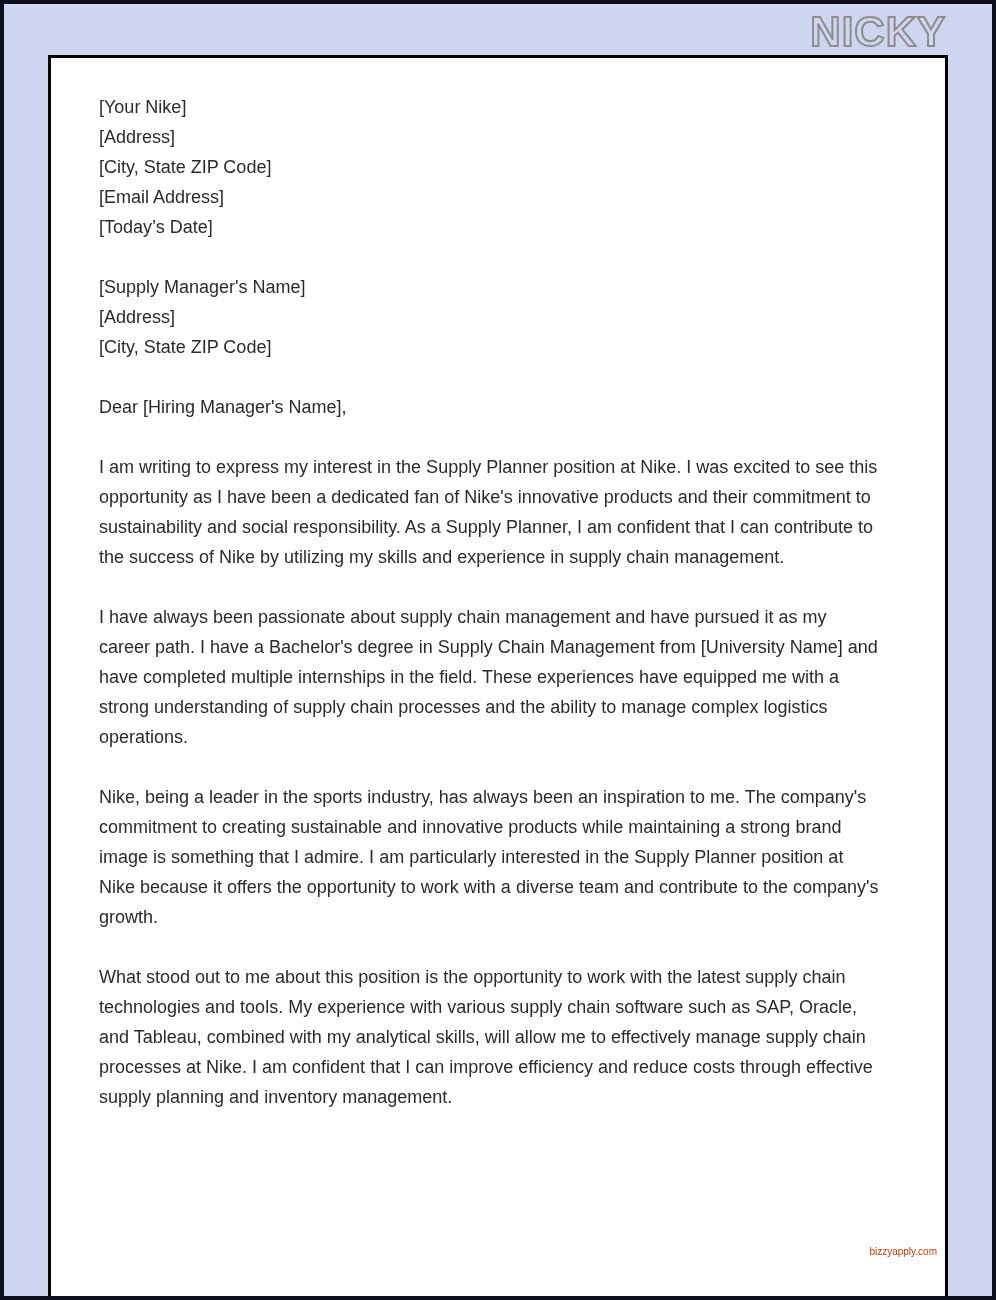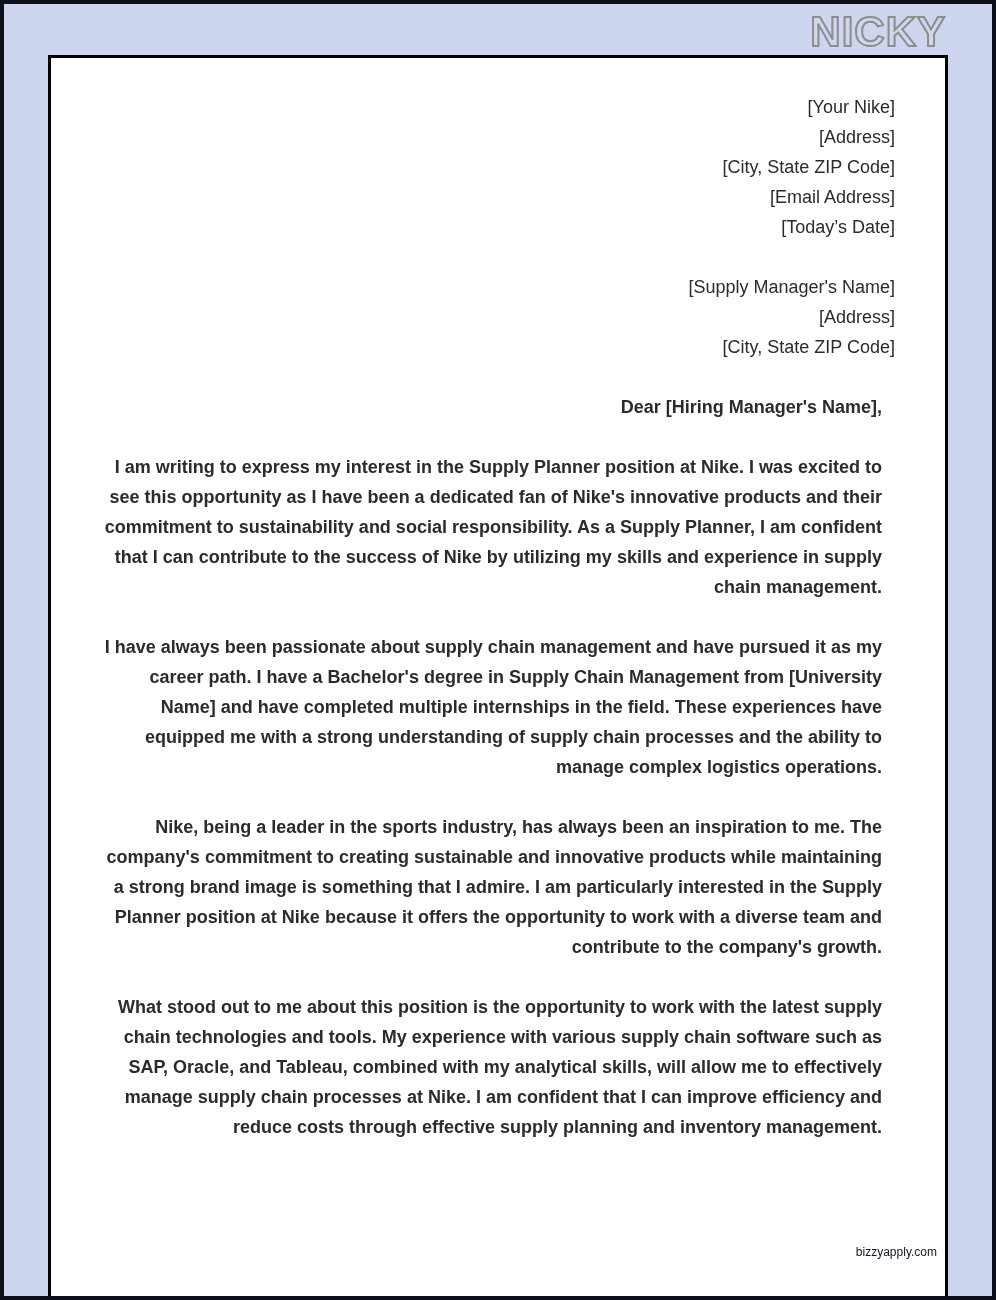--- a/index.html
+++ b/index.html
@@ -9,21 +9,20 @@
       overflow: hidden;
       background: #0d0f1c;
     }
     .frame {
       position: relative;
       width: 996px;
       height: 1300px;
       background: #cdd5ef;
       border: 4px solid #0d0f1c;
       overflow: hidden;
-      text-align: right;
     }
     .brand {
       position: absolute;
       top: 4px;
       right: 46px;
       font-size: 42px;
       font-weight: 600;
       letter-spacing: 1px;
       color: rgba(220,224,240,0.15);
       -webkit-text-stroke: 2px #8d8d8d;
@@ -36,27 +35,27 @@
       margin: 51px auto 0 auto;
       background: #ffffff;
       border: 3px solid #000000;
       padding: 34px 50px 60px 48px;
       color: #2b2b2b;
       font-size: 18px;
       line-height: 30px;
     }
     .block { margin: 0 0 30px 0; }
     .line  { line-height: 30px; }
-    .para  { margin: 0 13px 30px 0; line-height: 30px; font-weight: bold; }
+    .para  { margin: 0 13px 30px 0; line-height: 30px; }
     .watermark {
       position: absolute;
       right: 55px;
       top: 1240px;
-      font-size: 12px;
-      color: #0f172a;
+      font-size: 10px;
+      color: #c2410c;
       line-height: 16px;
     }
   </style>
 </head>
 <body>
 
 <div class="frame">
 
   <div class="brand">NICKY</div>
 

